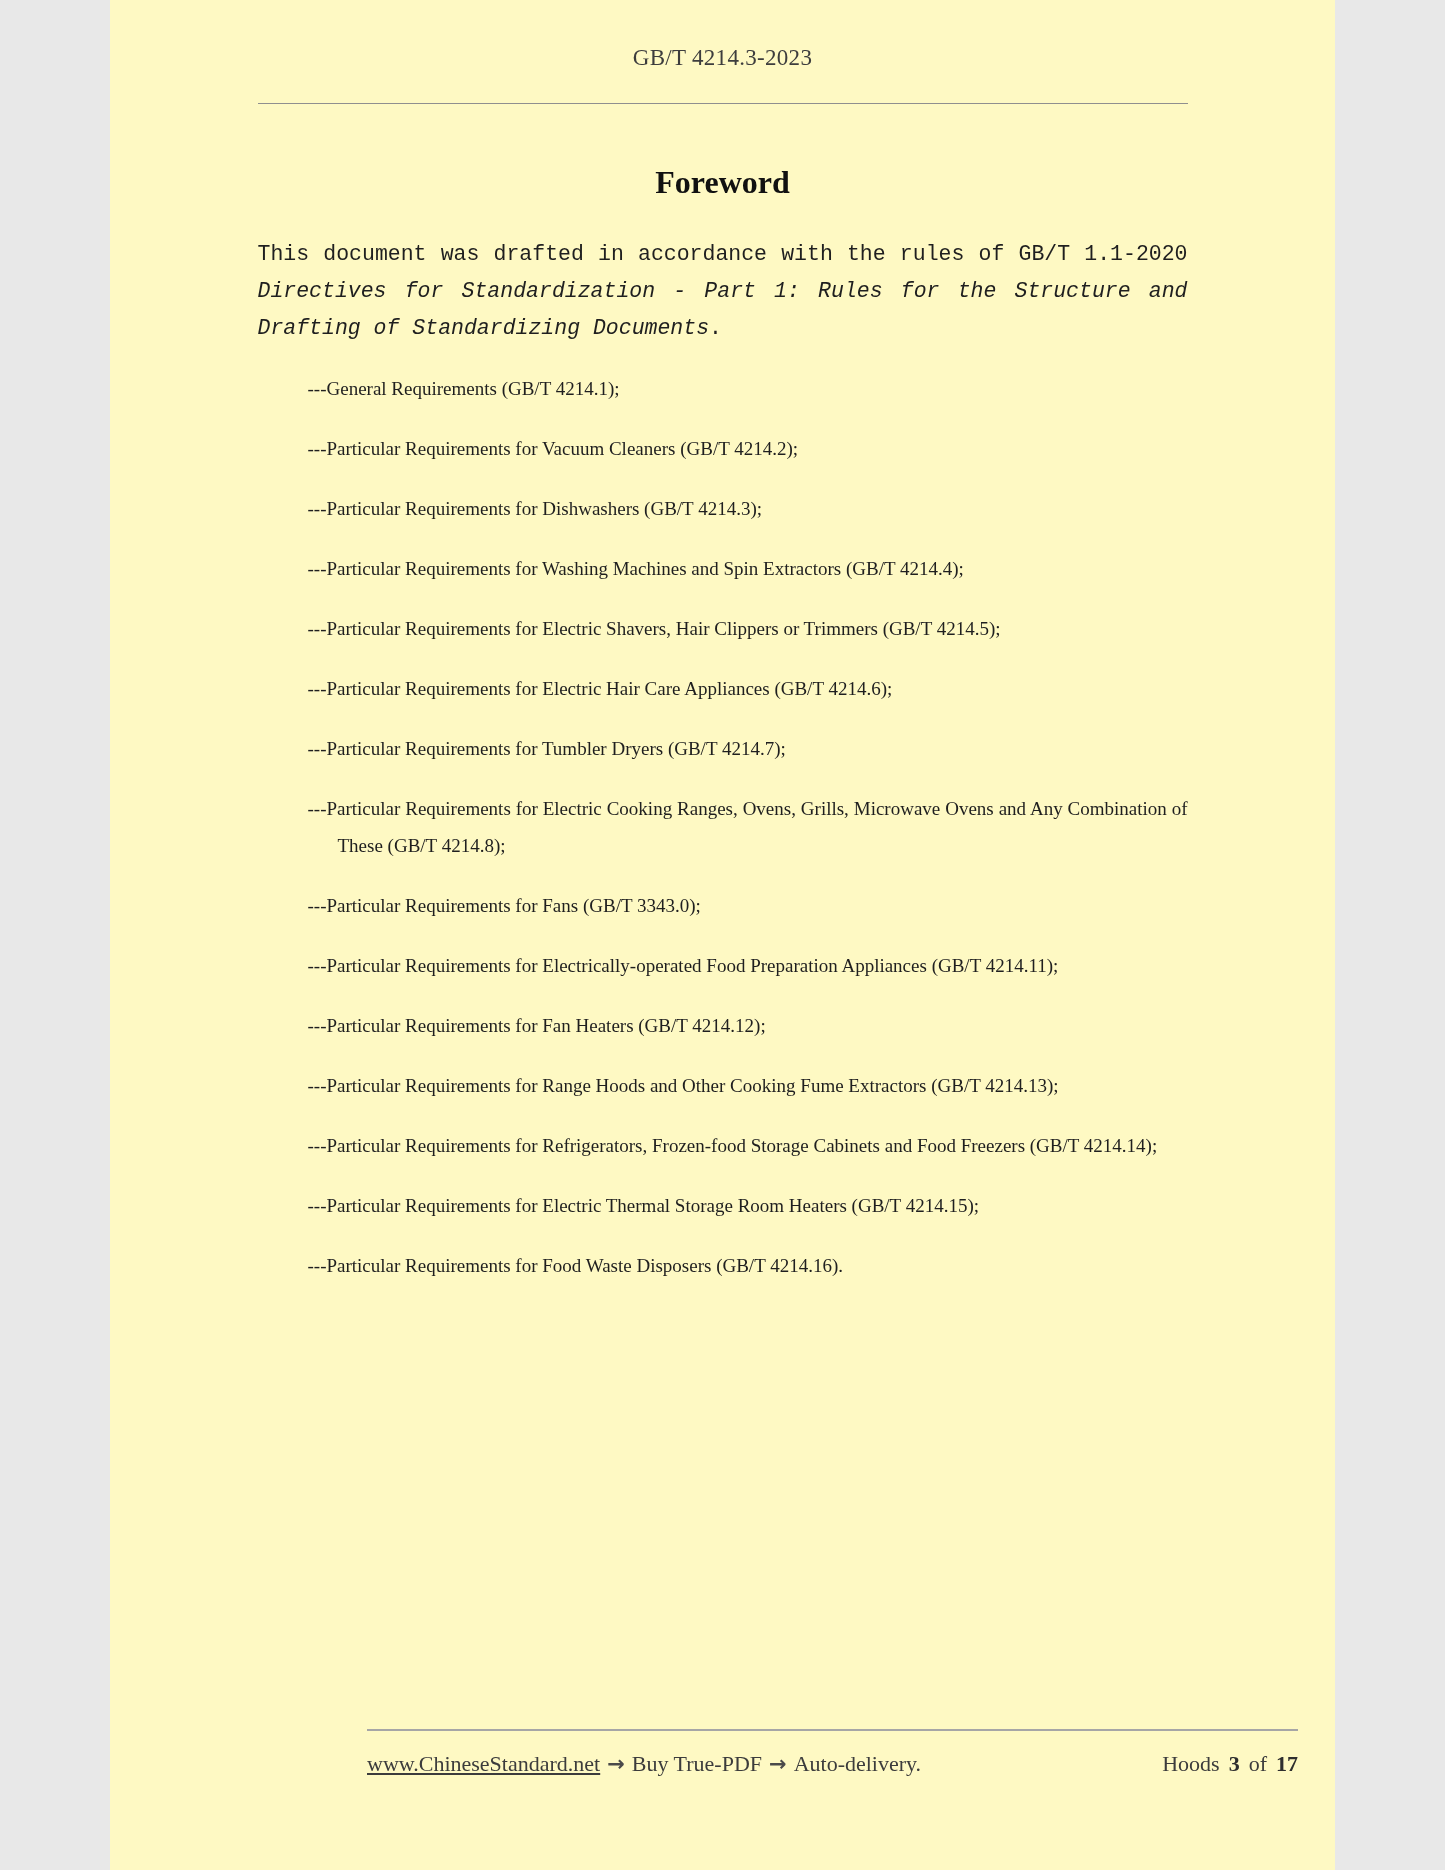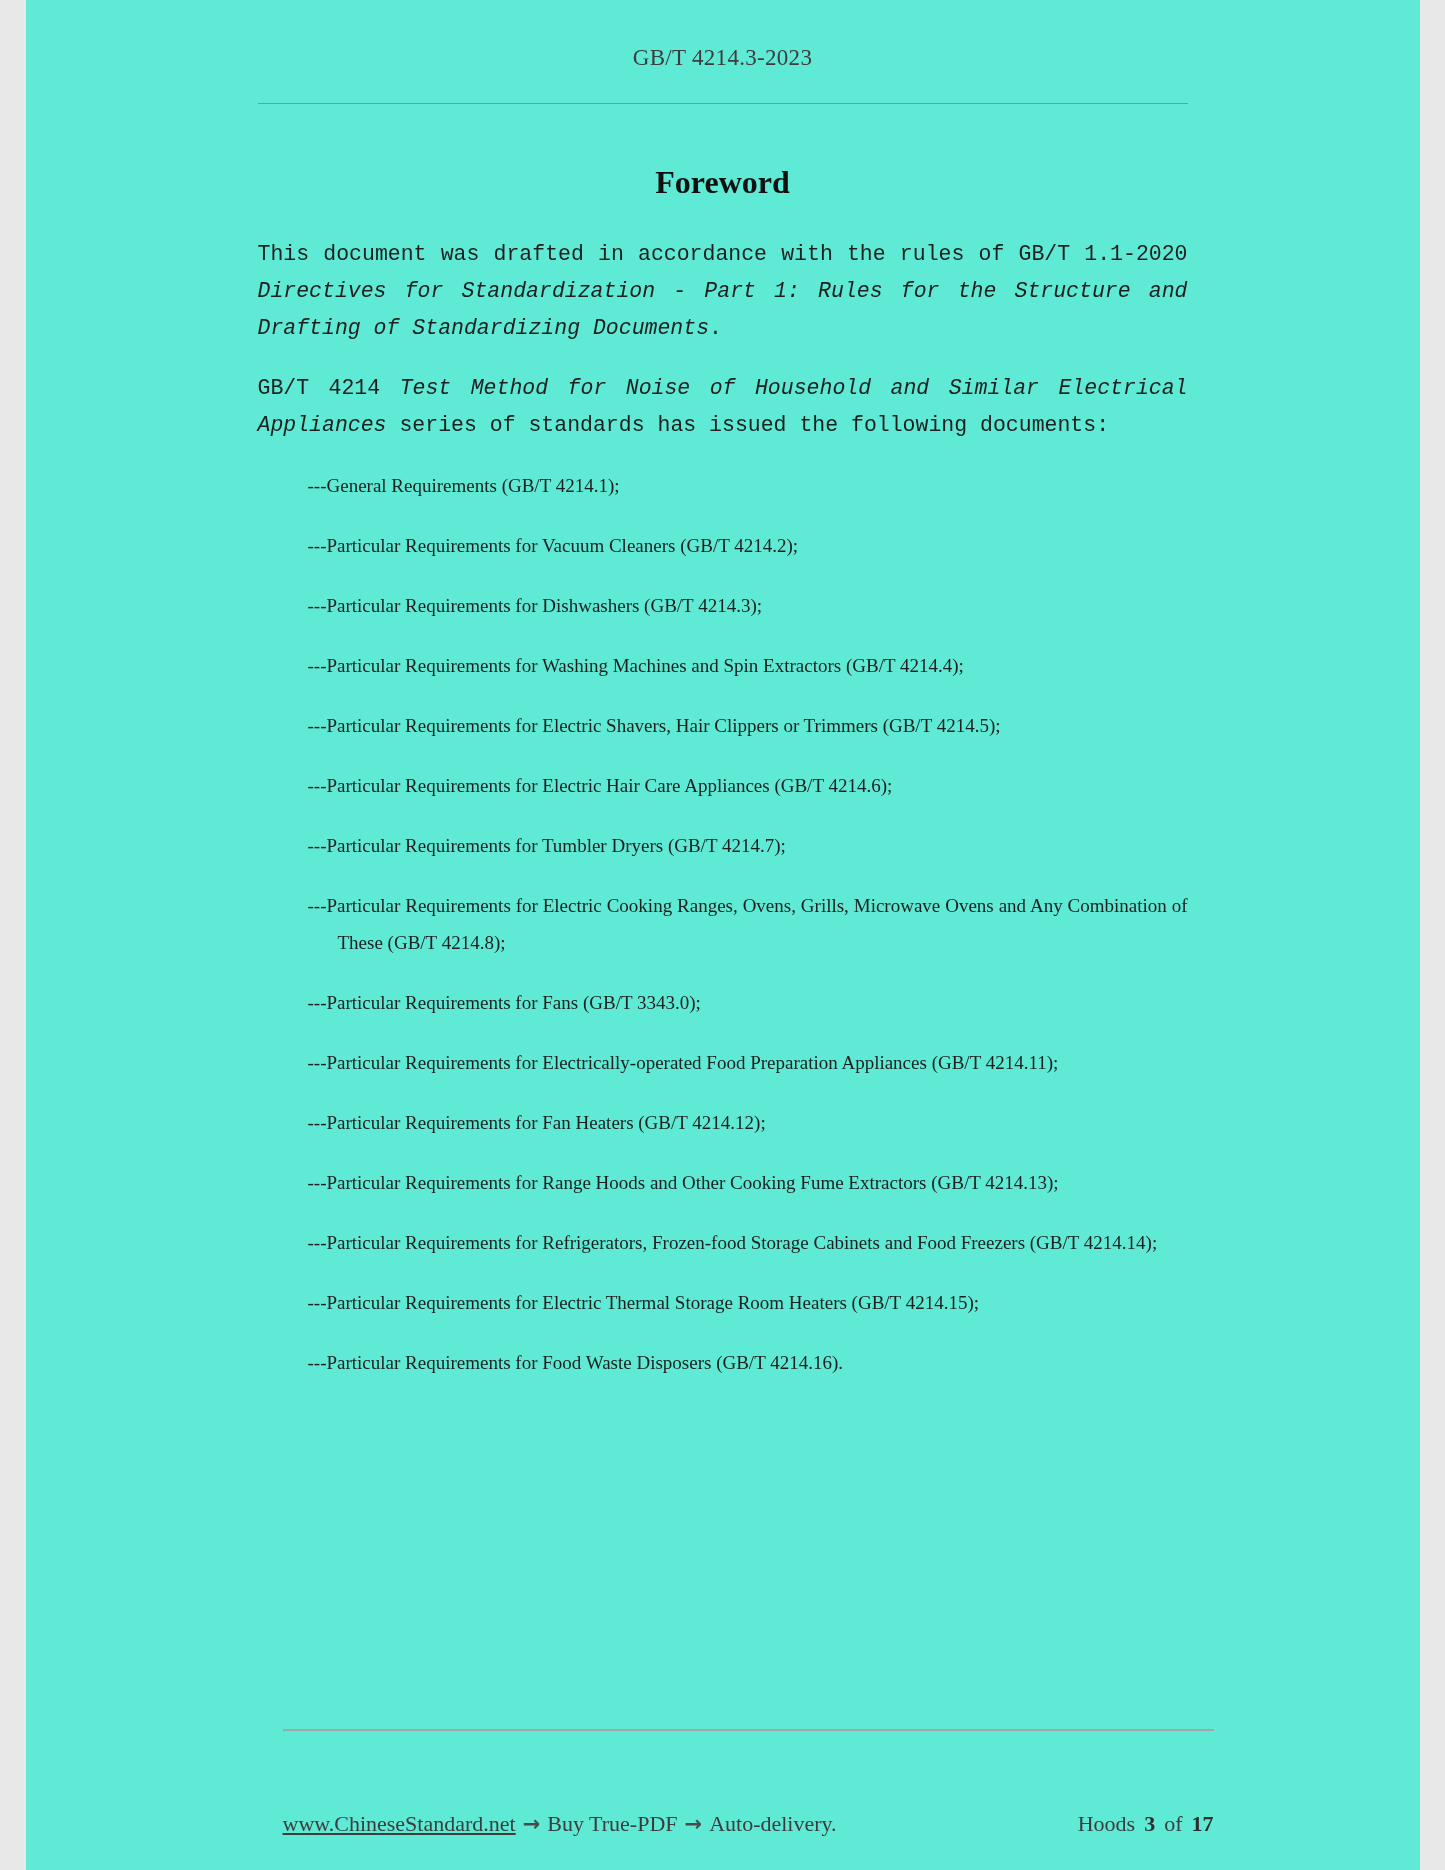--- a/index.html
+++ b/index.html
@@ -1,21 +1,21 @@
 <!DOCTYPE html>
 <html><head>
 <meta charset="utf-8">
 <style>
   html, body { margin: 0; padding: 0; background: #e8e8e8; }
   .page {
     position: relative;
-    width: 1394px;
+    width: 1225px;
     height: 1870px;
     margin: 0 auto;
-    background: #5eead4;
+    background: #fef9c3;
     font-family: "Liberation Serif", "DejaVu Serif", serif;
     color: #1f1f1f;
     overflow: hidden;
   }
   .inner {
     width: 930px;
     margin: 0 auto;
   }
   .doc-number {
     margin-top: 44px;
@@ -67,21 +67,21 @@
     top: 1729px;
     width: 931px;
     border: none;
     border-top: 2px solid #a6a6a6;
     height: 0;
     margin: 0;
   }
   .footer {
     position: absolute;
     left: 257px;
-    top: 1811px;
+    top: 1751px;
     width: 931px;
     display: flex;
     justify-content: space-between;
     align-items: baseline;
     font-size: 22px;
     color: #3c3c3c;
   }
   .footer-left { white-space: nowrap; }
   .footer-link {
     color: #3c3c3c;
@@ -106,21 +106,20 @@
 <div class="page">
   <div class="inner">
 
     <div class="doc-number">GB/T 4214.3-2023</div>
     <hr class="header-rule">
 
     <h1 class="doc-title">Foreword</h1>
 
     <p class="para first"><span>This document was drafted in accordance with the rules of GB/T 1.1-2020 </span><span class="it">Directives for Standardization - Part 1: Rules for the Structure and Drafting of Standardizing Documents</span><span>.</span></p>
 
-    <p class="para"><span>GB/T 4214 </span><span class="it">Test Method for Noise of Household and Similar Electrical Appliances</span><span> series of standards has issued the following documents:</span></p>
 
     <div>
       <div class="list-item">---General Requirements (GB/T 4214.1);</div>
       <div class="list-item">---Particular Requirements for Vacuum Cleaners (GB/T 4214.2);</div>
       <div class="list-item">---Particular Requirements for Dishwashers (GB/T 4214.3);</div>
       <div class="list-item">---Particular Requirements for Washing Machines and Spin Extractors (GB/T 4214.4);</div>
       <div class="list-item">---Particular Requirements for Electric Shavers, Hair Clippers or Trimmers (GB/T 4214.5);</div>
       <div class="list-item">---Particular Requirements for Electric Hair Care Appliances (GB/T 4214.6);</div>
       <div class="list-item">---Particular Requirements for Tumbler Dryers (GB/T 4214.7);</div>
       <div class="list-item">---Particular Requirements for Electric Cooking Ranges, Ovens, Grills, Microwave Ovens and Any Combination of These (GB/T 4214.8);</div>

